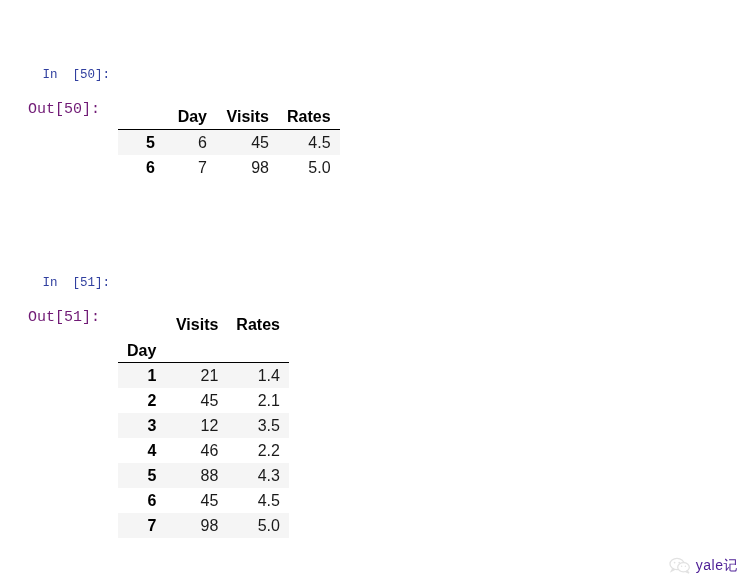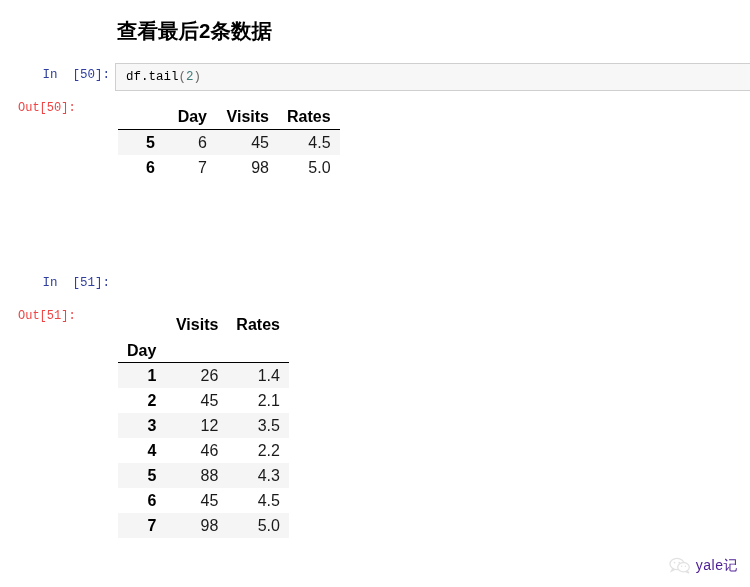--- a/index.html
+++ b/index.html
@@ -78,24 +78,24 @@
   }
   .tok-num { color: #3d7a7a; }
   .tok-str { color: #b02222; }
   .tok-paren { color: #6a6a6a; }
 
   
   .prompt-out {
     position: absolute;
     left: 18px;
     width: 92px;
-    text-align: left;
+    text-align: center;
     font-family: "Liberation Mono", monospace;
-    font-size: 12px;
-    color: #ef4444;
+    font-size: 15px;
+    color: #701a75;
     white-space: pre;
   }
 
   
   .df-wrap {
     position: absolute;
   }
   table.df {
     border-collapse: collapse;
     font-family: "Liberation Sans", sans-serif;
@@ -162,27 +162,23 @@
     color: #4c1d95;
     letter-spacing: 0.5px;
   }
   .watermark svg { display: block; }
 </style>
 </head>
 <body>
 
 <div class="notebook">
 
-  <div class="md-heading" style="top:18px;">查看最后2条数据</div>
 
   <div class="cell-in" style="top:63px;">
     <div class="prompt-in">In  [50]:</div>
-    <div class="code-area">
-      <div class="code-text"><span>df.tail</span><span class="tok-paren">(</span><span class="tok-num">2</span><span class="tok-paren">)</span></div>
-    </div>
   </div>
 
   <div class="prompt-out" style="top:101px;">Out[50]:</div>
 
   <div class="df-wrap" style="left:118px; top:104px;">
     <table class="df">
       <thead>
         <tr class="head-cols">
           <th class="c-idx"></th>
           <th class="c-day">Day</th>
@@ -235,21 +231,21 @@
         </tr>
         <tr class="rule">
           <th></th>
           <th></th>
           <th></th>
         </tr>
       </thead>
       <tbody>
         <tr class="alt">
           <th>1</th>
-          <td>26</td>
+          <td>21</td>
           <td>1.4</td>
         </tr>
         <tr>
           <th>2</th>
           <td>45</td>
           <td>2.1</td>
         </tr>
         <tr class="alt">
           <th>3</th>
           <td>12</td>

